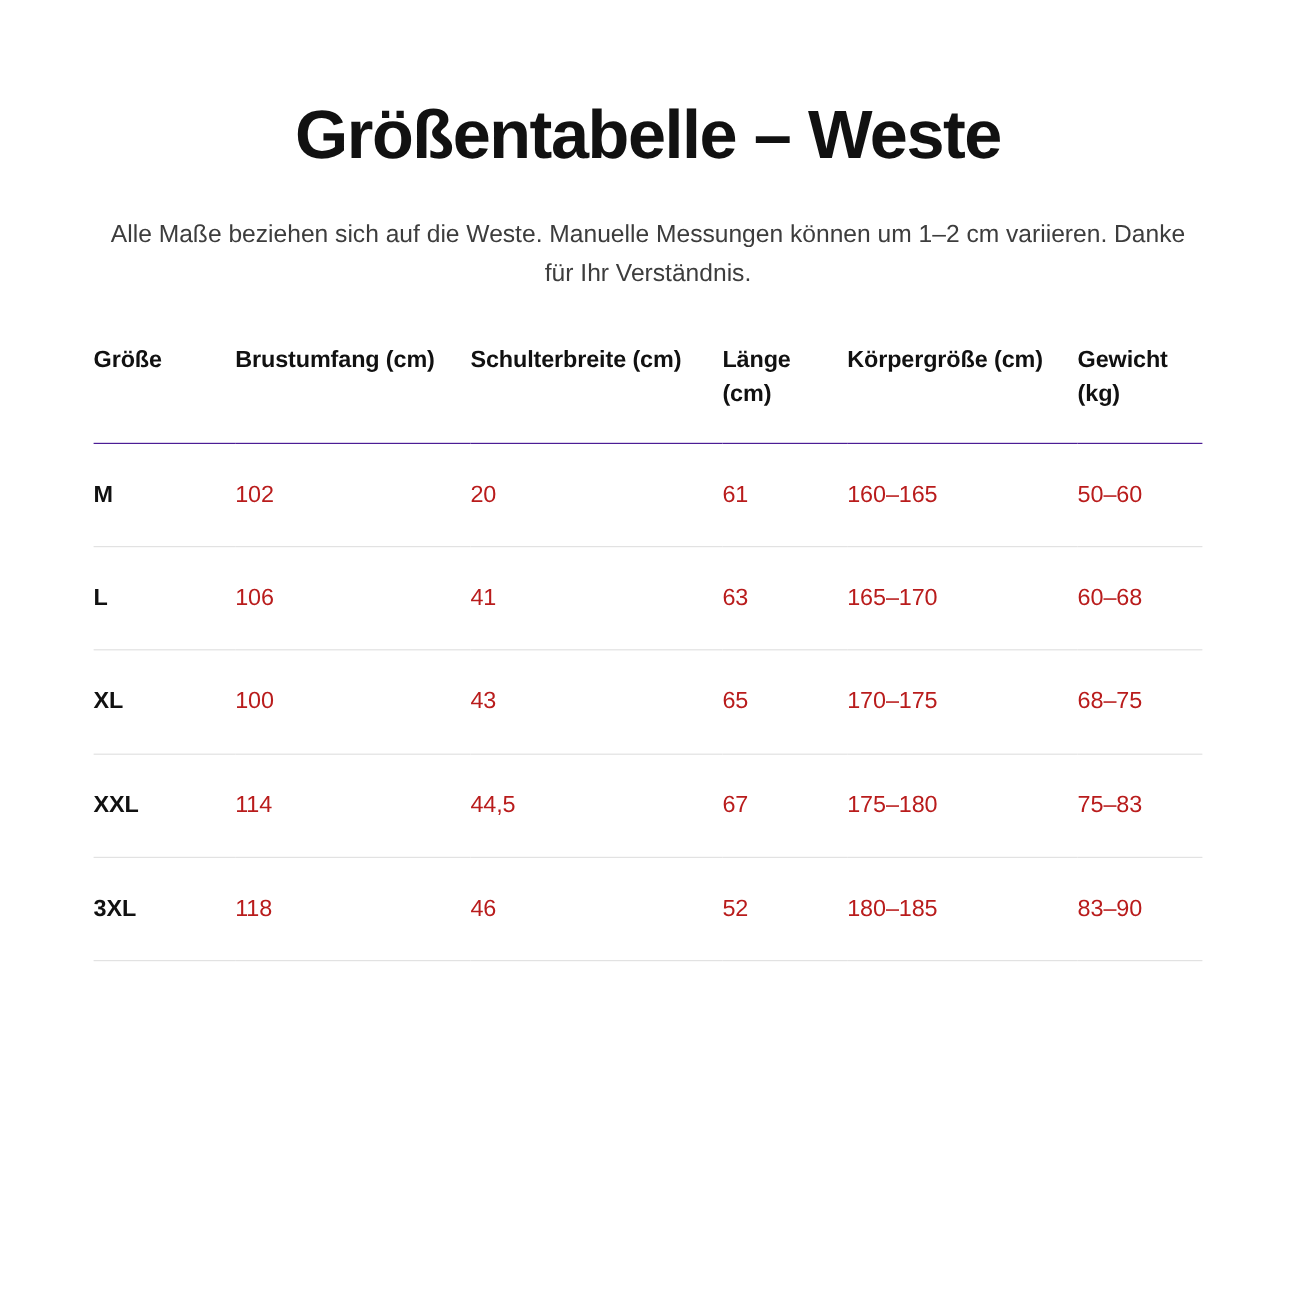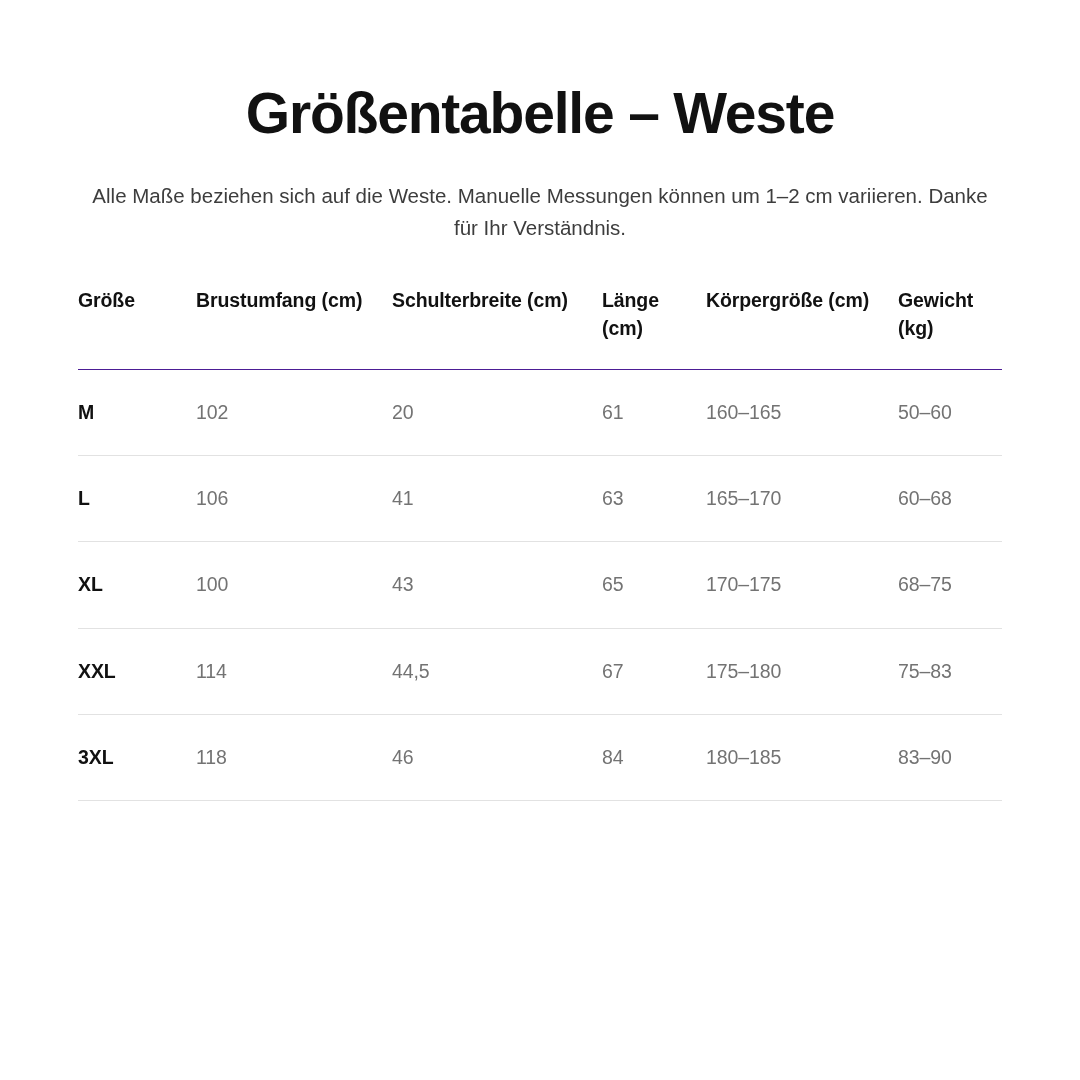--- a/index.html
+++ b/index.html
@@ -57,21 +57,21 @@
     letter-spacing: -0.1px;
   }
   table.size-table thead tr {
     border-bottom: 1px solid #4c1d95;
   }
   table.size-table tbody tr {
     border-bottom: 1px solid #e2e2e2;
   }
   table.size-table td {
     font-size: 19.5px;
-    color: #737373;
+    color: #b91c1c;
     padding: 30px 6px 30px 0;
     vertical-align: middle;
     line-height: 1.3;
     letter-spacing: -0.1px;
   }
   table.size-table td.size-cell {
     font-weight: 700;
     color: #111111;
   }
   col.c0 { width: 118px; }
@@ -139,20 +139,20 @@
         <td>114</td>
         <td>44,5</td>
         <td>67</td>
         <td>175–180</td>
         <td>75–83</td>
       </tr>
       <tr>
         <td class="size-cell">3XL</td>
         <td>118</td>
         <td>46</td>
-        <td>84</td>
+        <td>52</td>
         <td>180–185</td>
         <td>83–90</td>
       </tr>
     </tbody>
   </table>
 
 </div>
 
 </body></html>

